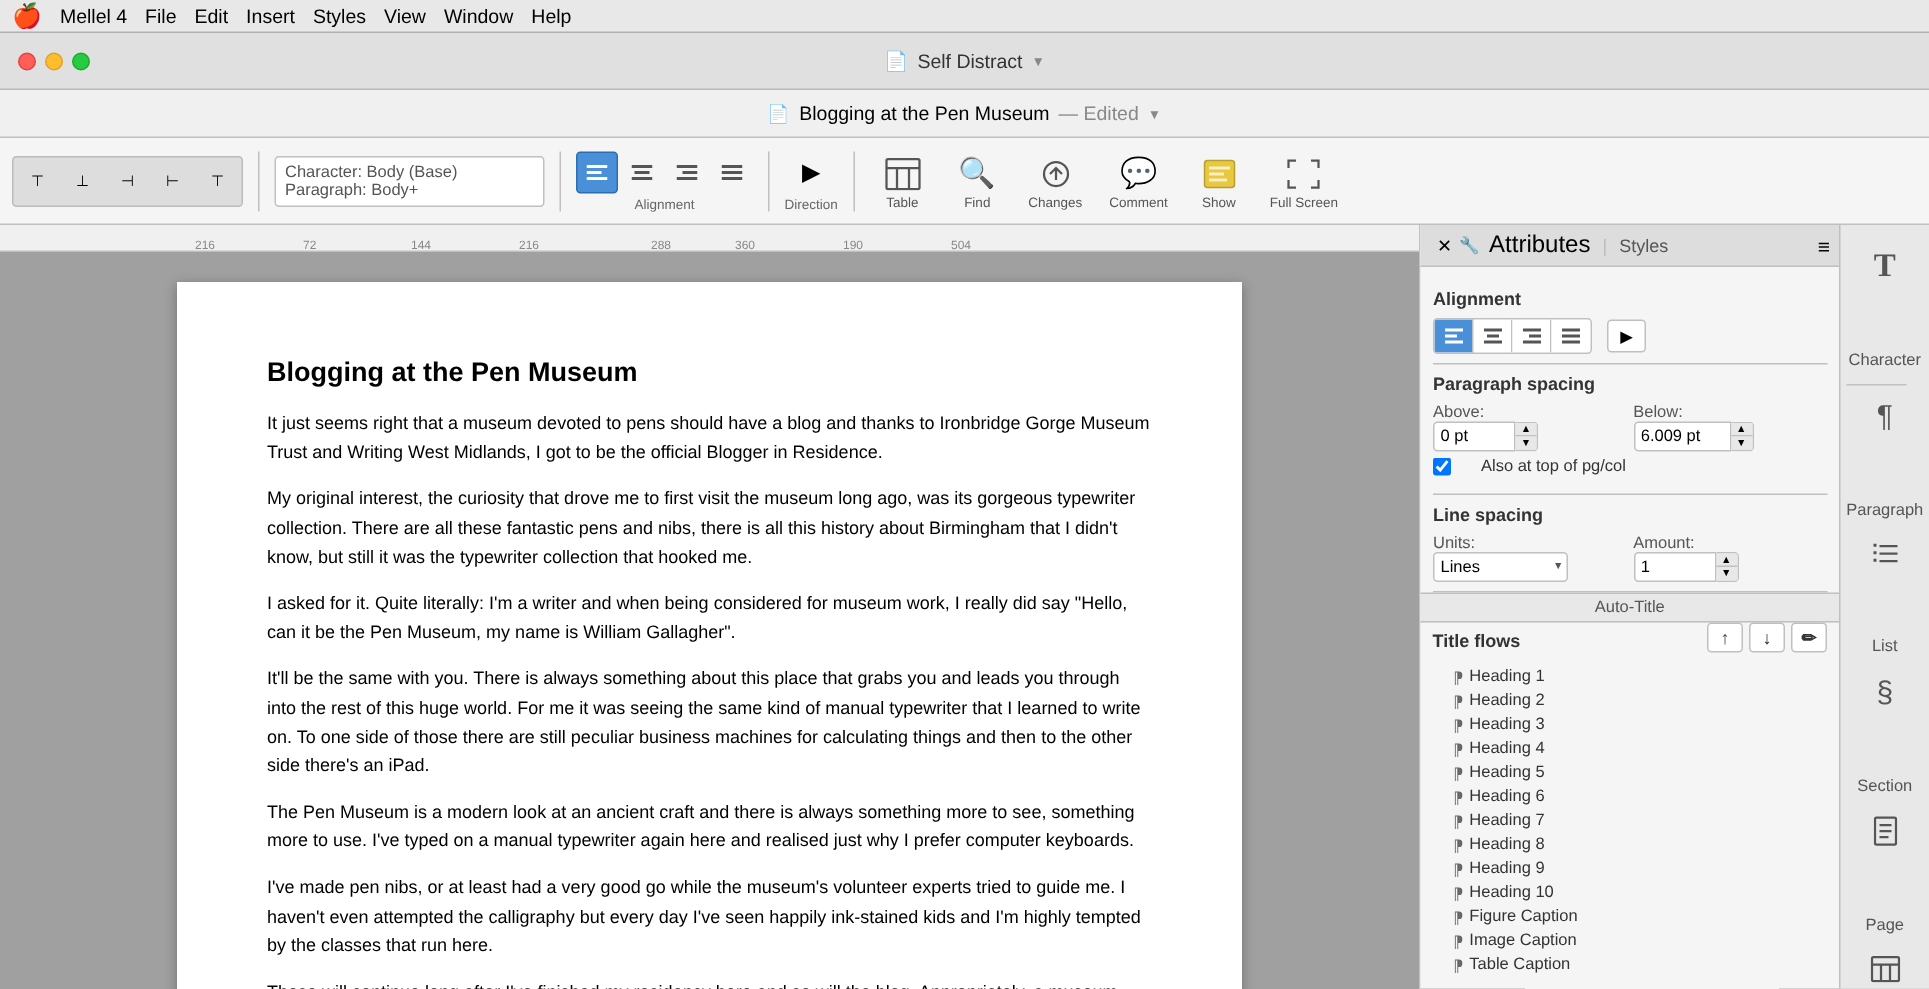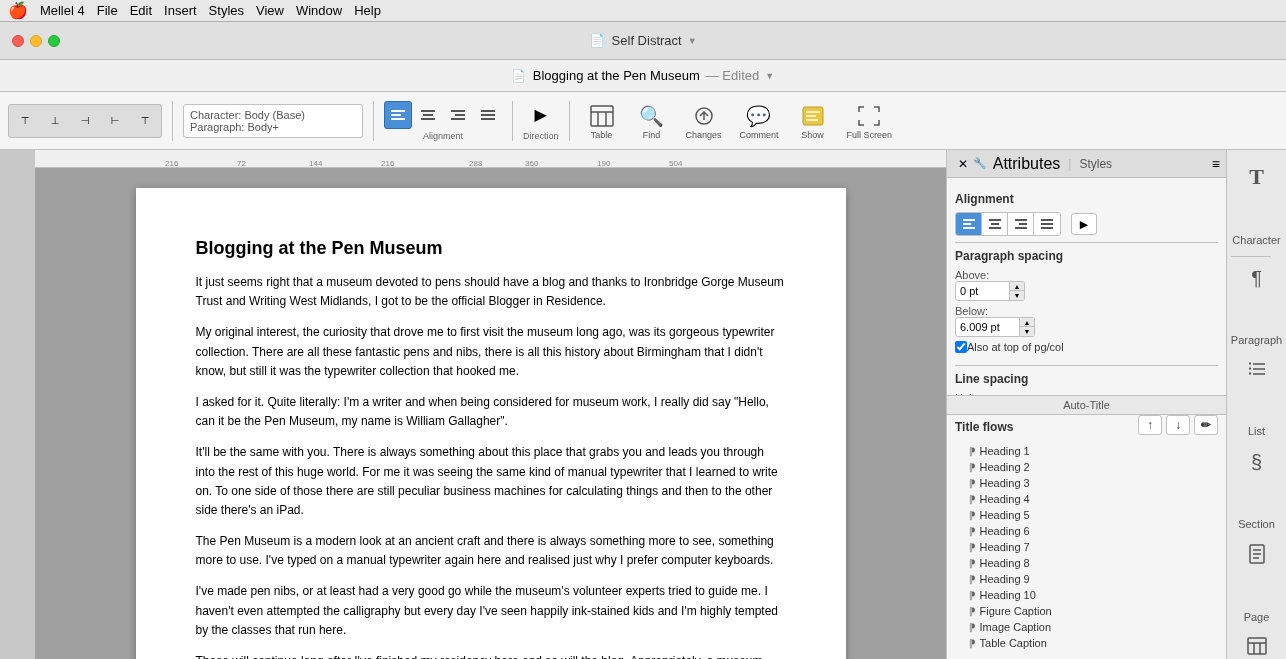--- a/index.html
+++ b/index.html
@@ -57,28 +57,28 @@
     
     .right-panel { width: 340px; background: #f0f0f0; border-left: 1px solid #c0c0c0; display: flex; }
 
     
     .inspector { flex: 1; background: #f5f5f5; display: flex; flex-direction: column; }
     .inspector-close { width: 20px; display: flex; align-items: center; justify-content: center; font-size: 12px; cursor: pointer; }
 
     .inspector-body { flex: 1; overflow-y: auto; padding: 8px; }
     .inspector-section-title { font-size: 12px; font-weight: bold; color: #333; margin-bottom: 6px; margin-top: 6px; }
     .field-label { font-size: 11px; color: #555; min-width: 40px; }
-    .field-row-2col { display: grid; grid-template-columns: 1fr; gap: 4px; margin-bottom: 4px; }
+    .field-row-2col { display: grid; grid-template-columns: 1fr 1fr; gap: 4px; margin-bottom: 4px; }
     .stepper-group { display: flex; align-items: center; }
     .stepper-input { background: white; border: 1px solid #c0c0c0; border-radius: 3px 0 0 3px; padding: 2px 4px; font-size: 11px; height: 20px; width: 55px; }
     .stepper-btns { display: flex; flex-direction: column; border: 1px solid #c0c0c0; border-left: none; border-radius: 0 3px 3px 0; }
     .stepper-btn { width: 14px; height: 9px; background: #e8e8e8; font-size: 7px; display: flex; align-items: center; justify-content: center; cursor: pointer; line-height: 1; }
     .stepper-btn:first-child { border-bottom: 1px solid #c0c0c0; }
     .separator-line { height: 1px; background: #c0c0c0; margin: 6px 0; }
-    .checkbox-row { display: flex; align-items: flex-end; gap: 0; margin-bottom: 12px; }
+    .checkbox-row { display: flex; align-items: flex-end; gap: 20px; margin-bottom: 12px; }
     .checkbox-row input { width: 12px; height: 12px; }
     .checkbox-label { font-size: 11px; color: #333; }
     .select-input { background: white; border: 1px solid #c0c0c0; border-radius: 3px; padding: 2px 4px; font-size: 11px; height: 20px; appearance: none; -webkit-appearance: none; padding-right: 14px; position: relative; }
     .select-wrapper { position: relative; display: inline-block; }
     .select-wrapper::after { content: '▼'; position: absolute; right: 3px; top: 50%; transform: translateY(-50%); font-size: 7px; pointer-events: none; color: #555; }
     .align-btn-group { display: flex; border: 1px solid #c0c0c0; border-radius: 3px; overflow: hidden; }
     .align-btn { width: 26px; height: 22px; background: white; border-right: 1px solid #c0c0c0; display: flex; align-items: center; justify-content: center; cursor: pointer; font-size: 11px; }
     .align-btn:last-child { border-right: none; }
     .align-btn.active { background: #4a90d9; color: white; }
     .align-btn-arrow { width: 26px; height: 22px; background: white; border: 1px solid #c0c0c0; border-radius: 3px; display: flex; align-items: center; justify-content: center; cursor: pointer; font-size: 11px; margin-left: 4px; }
@@ -258,21 +258,21 @@
           <polyline points="22,15 22,20 17,20"></polyline>
           <polyline points="7,20 2,20 2,15"></polyline>
         </svg>
       </div>
       <div class="lbl">Full Screen</div>
     </div>
   </div>
 
   <div class="content-area">
 
-    <div style="flex:1; display:flex; flex-direction:column; overflow:hidden;padding-left:35px;">
+    <div style="flex:1; display:flex; flex-direction:column; overflow:hidden;">
 
       <div class="ruler">
         <div style="font-size:8px; color:#888; position:relative; width:100%;">
           <span style="position:absolute; left:0px;">216</span>
           <span style="position:absolute; left:72px;">72</span>
           <span style="position:absolute; left:144px;">144</span>
           <span style="position:absolute; left:216px;">216</span>
           <span style="position:absolute; left:304px;">288</span>
           <span style="position:absolute; left:360px;">360</span>
           <span style="position:absolute; left:432px;">190</span>

